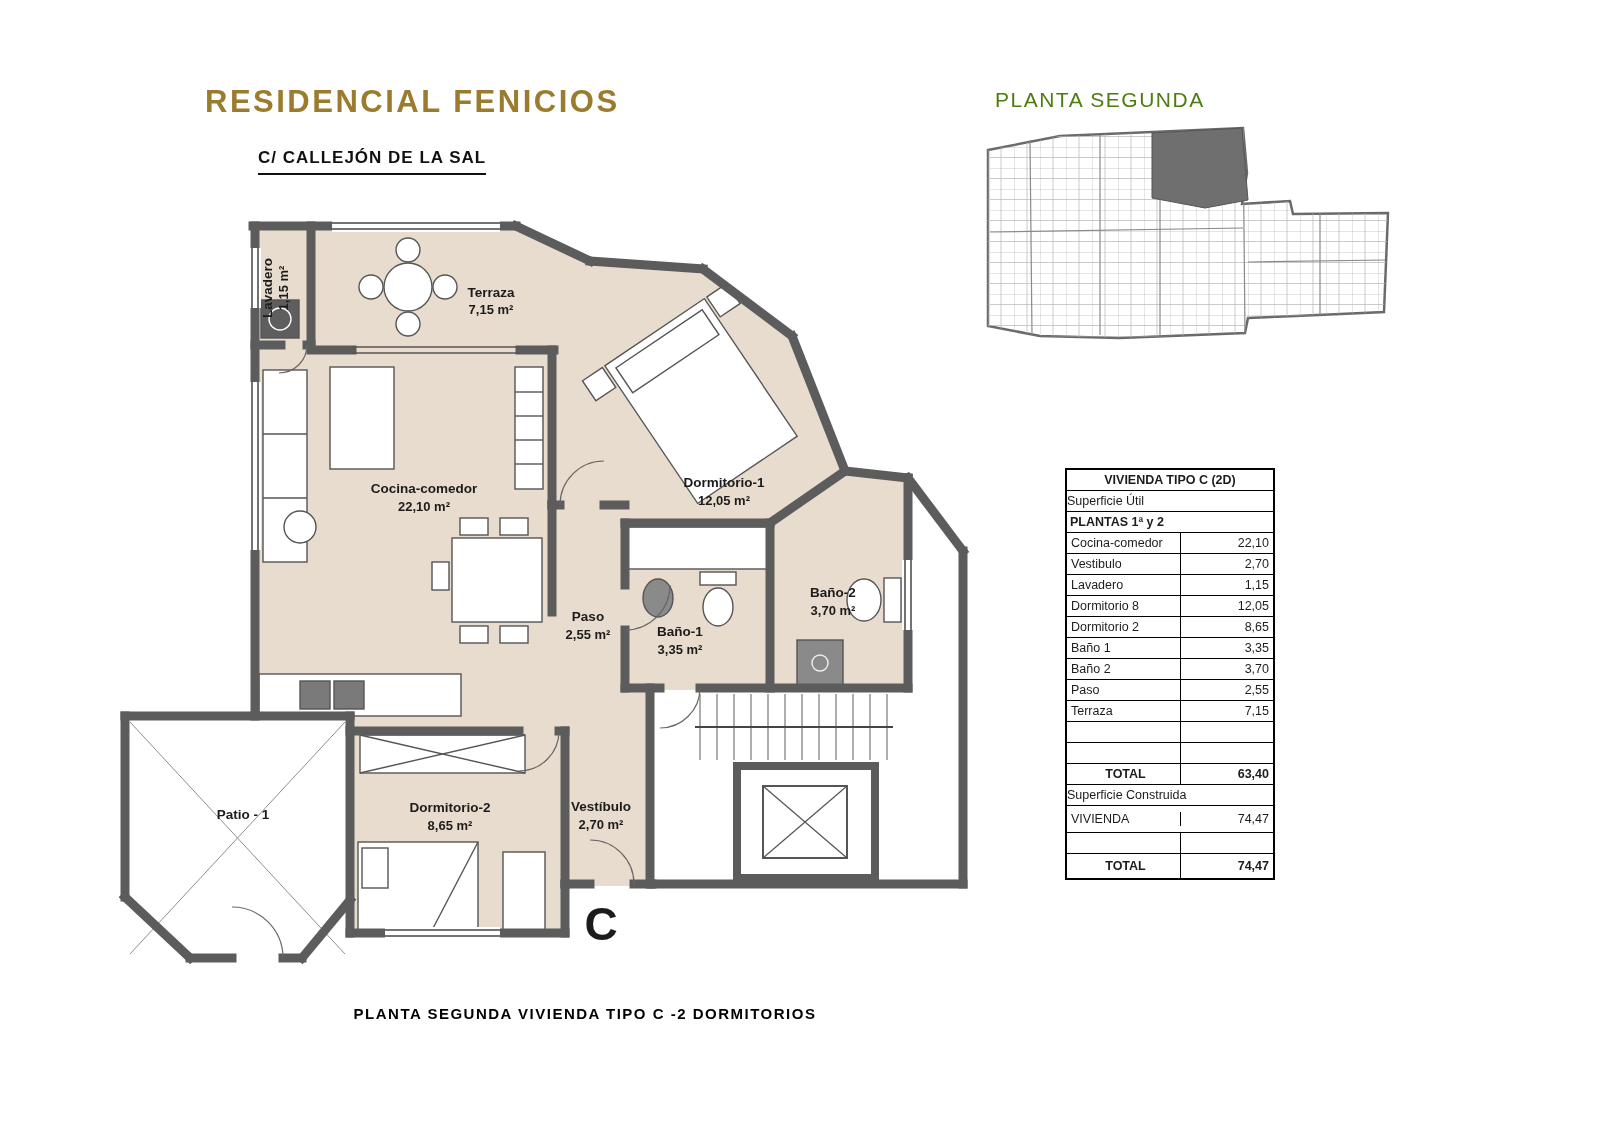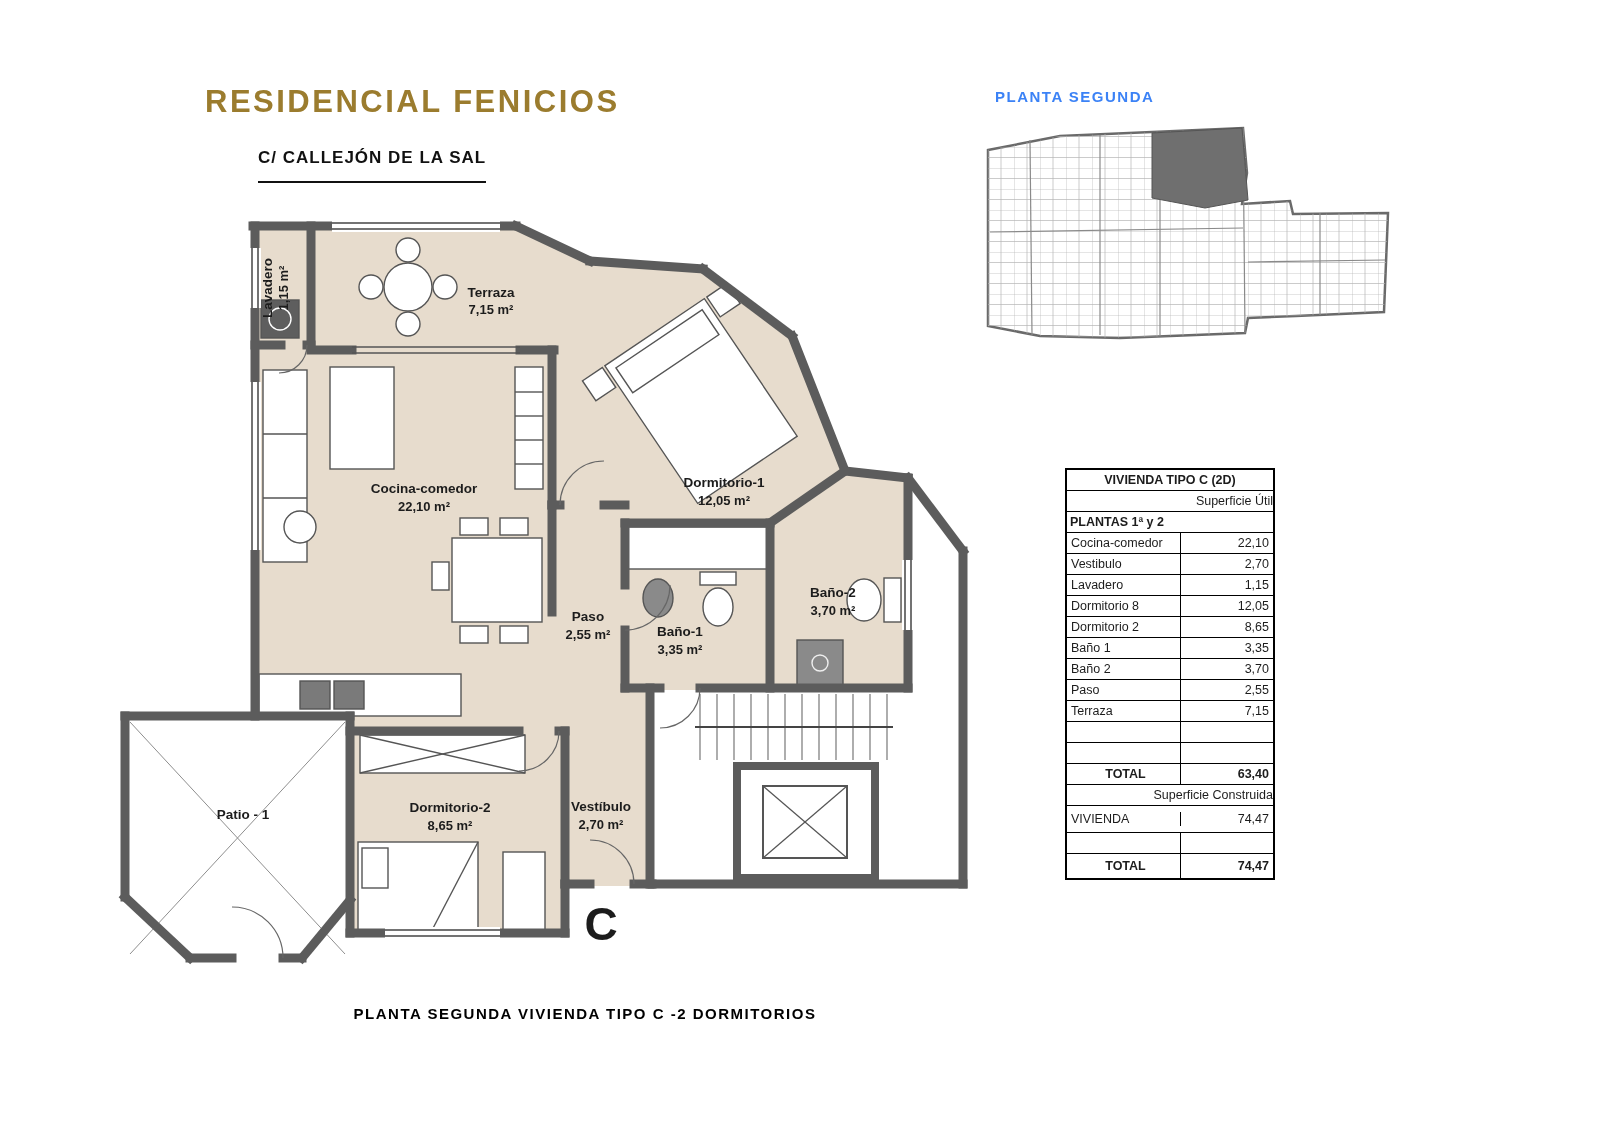--- a/index.html
+++ b/index.html
@@ -1,36 +1,36 @@
 <!DOCTYPE html>
 <html><head>
 <meta charset="utf-8">
 <style>
   html,body{margin:0;padding:0;background:#ffffff;}
   .page{position:relative;width:1600px;height:1130px;background:#fff;overflow:hidden;
         font-family:"Liberation Sans",sans-serif;color:#1c1c1c;}
   .page-title{position:absolute;left:205px;top:58px;font-size:31px;font-weight:700;
         letter-spacing:2.5px;color:#9b7c2e;margin-top:26px;}
   .address{position:absolute;left:258px;top:148px;font-size:17px;font-weight:700;
-        letter-spacing:1px;color:#111;border-bottom:2px solid #111;padding-bottom:13px;}
-  .floor-label{position:absolute;left:995px;top:88px;font-size:15px;font-weight:700;
-        letter-spacing:1.5px;color:#3b82f6;}
+        letter-spacing:1px;color:#111;border-bottom:2px solid #111;padding-bottom:5px;}
+  .floor-label{position:absolute;left:995px;top:88px;font-size:21px;font-weight:400;
+        letter-spacing:1.5px;color:#4d7c0f;}
   .footer-caption{position:absolute;left:300px;top:1005px;width:570px;text-align:center;
         font-size:15px;font-weight:700;letter-spacing:1.5px;color:#000000;}
   svg{position:absolute;left:0;top:0;}
   svg text{font-family:"Liberation Sans",sans-serif;fill:#1c1c1c;}
   .room-name{font-size:13.5px;font-weight:700;}
   .room-area{font-size:13px;font-weight:700;}
   .unit-letter{font-size:46px;font-weight:700;}
 
   .area-table{position:absolute;left:1065px;top:468px;width:206px;border:2px solid #000;
         background:#fff;font-size:12.5px;}
   .t-line{height:20px;line-height:20px;border-bottom:1px solid #000;}
   .t-title{text-align:center;font-weight:700;}
-  .t-sub{text-align:right;}
+  .t-sub{text-align:left;}
   .t-plantas{font-weight:700;padding-left:3px;}
   .t-row{display:flex;border-bottom:1px solid #000;min-height:20px;align-items:stretch;}
   .t-row .lbl{flex:1;padding-left:4px;display:flex;align-items:center;}
   .t-row .val{width:88px;border-left:1px solid #000;display:flex;align-items:center;
         justify-content:flex-end;padding-right:4px;}
   .t-row.total .lbl{font-weight:700;justify-content:center;}
   .t-row.total .val{font-weight:700;}
   .t-row.tall{min-height:26px;align-items:center;}
   .t-row.final{min-height:24px;border-bottom:none;}
 </style>

